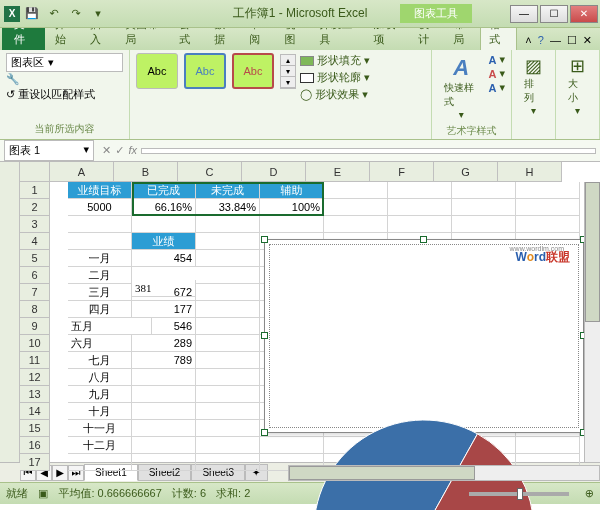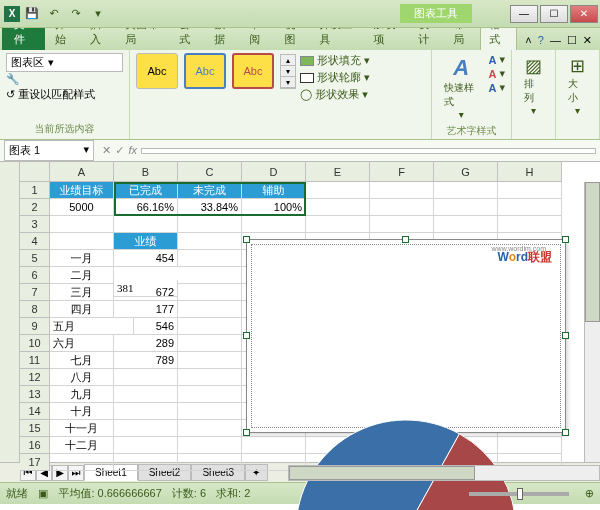--- a/index.html
+++ b/index.html
@@ -24,21 +24,21 @@
 .ribbon-min { margin-left: auto; padding: 3px 8px; display: flex; gap: 6px; }
 
 
 .ribbon-body { height: 90px; background: #f1f6ec; border-bottom: 1px solid #a9c18b; display: flex; }
 .ribbon-group { border-right: 1px solid #c4dcb2; padding: 3px 6px; display: flex; flex-direction: column; height: 100%; }
 .group-label { font-size: 10px; color: #6b8a4a; text-align: center; margin-top: auto; padding-top: 2px; }
 .group-content { flex: 1; display: flex; align-items: flex-start; gap: 4px; }
 .dd { background: #fff; border: 1px solid #bbb; padding: 1px 4px; font-size: 11px; display: flex; align-items: center; gap: 4px; }
 .vert-item { display: flex; align-items: center; gap: 3px; cursor: pointer; }
 .shape-gallery { display: flex; gap: 6px; align-items: center; }
-.shape-swatch { width: 42px; height: 36px; border: 1px solid #bbb; background: #fde047; display: flex; align-items: center; justify-content: center; border-radius: 3px; cursor: pointer; }
+.shape-swatch { width: 42px; height: 36px; border: 1px solid #bbb; background: #bef264; display: flex; align-items: center; justify-content: center; border-radius: 3px; cursor: pointer; }
 .shape-swatch.blue { border: 2px solid #4a7fbf; }
 .shape-swatch.red { border: 2px solid #b84a4a; }
 .gallery-scroll { display: flex; flex-direction: column; border: 1px solid #bbb; }
 .gallery-scroll div { width: 14px; height: 11px; border-bottom: 1px solid #bbb; font-size: 8px; text-align: center; line-height: 11px; background: #eee; cursor: pointer; }
 .fill-group { display: flex; flex-direction: column; gap: 2px; font-size: 11px; color: #3a5a1a; }
 .fill-item { display: flex; align-items: center; gap: 3px; cursor: pointer; }
 .color-sw { width: 14px; height: 10px; border: 1px solid #888; }
 .big-btn { display: flex; flex-direction: column; align-items: center; justify-content: center; padding: 2px 6px; cursor: pointer; font-size: 10px; color: #3a5a1a; }
 
 
@@ -49,21 +49,21 @@
 
 
 .grid-area { display: flex; height: 300px; background: #fff; position: relative; }
 .gutter { width: 20px; background: #e8eee0; border-right: 1px solid #c0c0c0; }
 .row-headers { width: 30px; display: flex; flex-direction: column; }
 .rh, .ch { background: #e8eee0; border: 1px solid #c0c0c0; border-top: none; border-left: none; text-align: center; font-size: 11px; color: #333; }
 .rh { height: 17px; line-height: 17px; }
 .col-headers { display: flex; height: 20px; }
 .ch { width: 64px; height: 20px; line-height: 20px; }
 .corner { width: 30px; height: 20px; background: #e8eee0; border-right: 1px solid #c0c0c0; border-bottom: 1px solid #c0c0c0; }
-.cells-wrap { position: relative; }
+.cells-wrap { position: relative; margin-left: 18px; }
 .cells { position: absolute; left: 0; top: 0; }
 .cell { position: absolute; border-right: 1px solid #d4d4d4; border-bottom: 1px solid #d4d4d4; font-size: 11px; padding: 1px 3px; height: 17px; line-height: 15px; overflow: hidden; white-space: nowrap; }
 .hdr-cell { background: #2c9dd4; color: #fff; text-align: center; }
 .selection { position: absolute; border: 2px solid #1a6b2e; pointer-events: none; }
 
 
 .chart-obj { position: absolute; left: 196px; top: 57px; width: 320px; height: 194px; background: #fff; border: 1px solid #888; box-shadow: 2px 2px 4px rgba(0,0,0,0.15); }
 .chart-handle { position: absolute; width: 7px; height: 7px; background: #fff; border: 1px solid #1a6b2e; }
 .chart-area { position: absolute; left: 4px; top: 4px; right: 4px; bottom: 4px; border: 1px dotted #888; }
 .semi { position: absolute; left: 50%; top: 165px; transform: translateX(-50%); }
@@ -100,20 +100,21 @@
 <body>
 
 <div class="titlebar">
   <div class="title-quick">
     <div class="excel-icon">X</div>
     <div class="qat-btn">💾</div>
     <div class="qat-btn">↶</div>
     <div class="qat-btn">↷</div>
     <div class="qat-btn">▾</div>
   </div>
+  <div class="title-text">工作簿1 - Microsoft Excel</div>
   <div class="title-context">图表工具</div>
   <div class="win-controls">
     <div class="win-btn">—</div>
     <div class="win-btn">☐</div>
     <div class="win-btn win-close">✕</div>
   </div>
 </div>
 
 <div class="ribbon-tabs">
   <div class="file-tab">文件</div>

